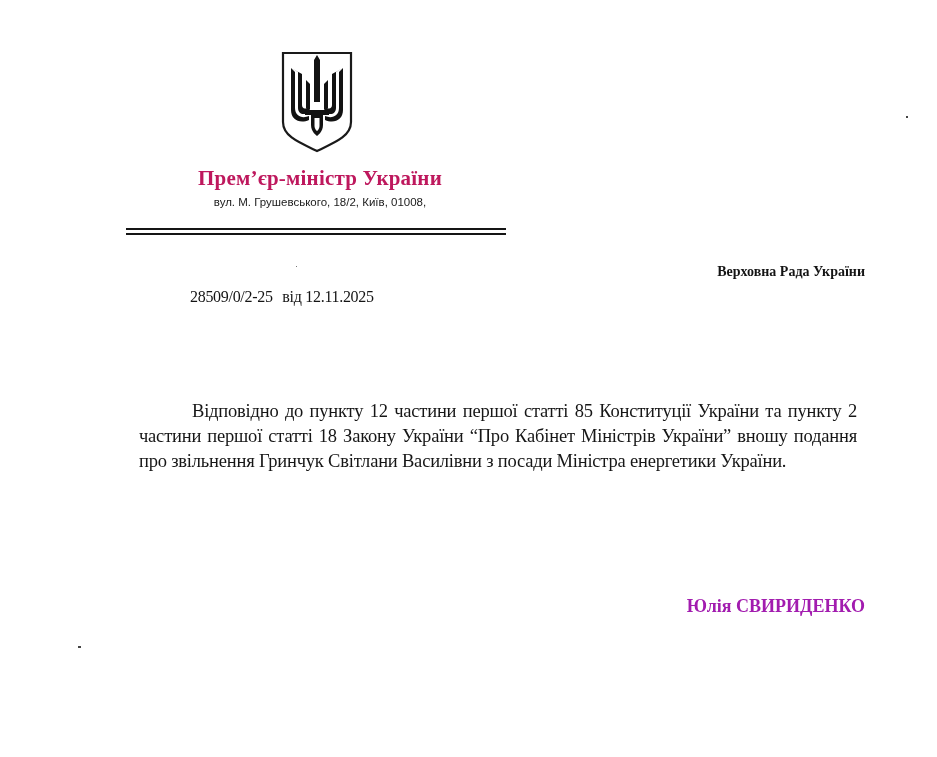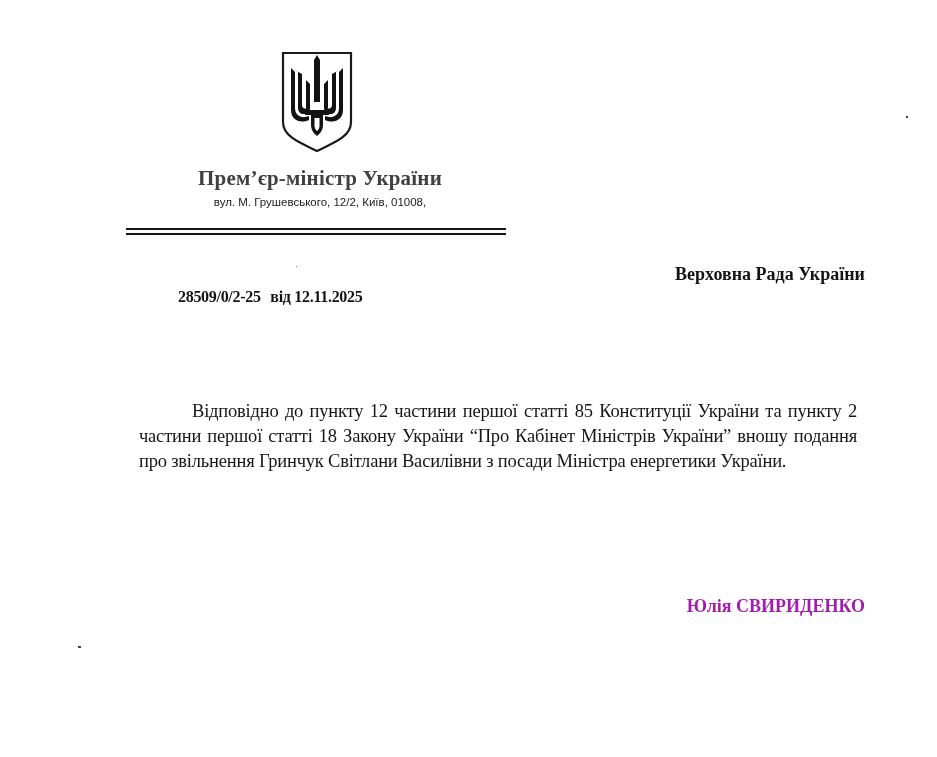--- a/index.html
+++ b/index.html
@@ -32,21 +32,21 @@
     .org-title {
       position: absolute;
       left: 120px;
       width: 400px;
       top: 166px;
       text-align: center;
       font-family: "Liberation Serif", serif;
       font-weight: bold;
       font-size: 21px;
       letter-spacing: 0.2px;
-      color: #404040;
+      color: #be185d;
     }
     .org-address {
       position: absolute;
       left: 120px;
       width: 400px;
       top: 196px;
       text-align: center;
       font-family: "Liberation Sans", sans-serif;
       font-size: 11.5px;
       line-height: 13px;
@@ -56,37 +56,37 @@
       position: absolute;
       left: 126px;
       width: 380px;
       background: #151515;
     }
     .rule.top { top: 228px; height: 2px; }
     .rule.bottom { top: 233px; height: 2px; }
 
     .ref-number {
       position: absolute;
-      left: 178px;
+      left: 190px;
       top: 288px;
       font-family: "Liberation Serif", serif;
-      font-weight: bold;
+      font-weight: normal;
       font-size: 16px;
       color: #141414;
       letter-spacing: -0.3px;
     }
     .ref-number .gap { display: inline-block; width: 6px; }
 
     .recipient {
       position: absolute;
       right: 72px;
       top: 264px;
       font-family: "Liberation Serif", serif;
       font-weight: bold;
-      font-size: 18px;
+      font-size: 14px;
       color: #141414;
       text-align: right;
     }
 
     .body-text {
       position: absolute;
       left: 131px;
       top: 391px;
       width: 734px;
       font-family: "Liberation Serif", serif;
@@ -145,21 +145,21 @@
         <path d="M33 65 H45 L45 75 C45 82 39 86 39 86 C39 86 33 82 33 75 Z"></path>
       </g>
       <g fill="#ffffff">
         <path d="M36.5 68 H41.5 V76 C41.5 79 39 81 39 81 C39 81 36.5 79 36.5 76 Z"></path>
       </g>
     </svg>
   </div>
 
   <div class="org-title">Прем’єр-міністр України</div>
   <div class="org-address">
-    <div>вул. М. Грушевського, 12/2, Київ, 01008,</div>
+    <div>вул. М. Грушевського, 18/2, Київ, 01008,</div>
   </div>
   <div class="rule top"></div>
   <div class="rule bottom"></div>
 
   <div class="recipient">Верховна Рада України</div>
 
   <div class="ref-number">
     <span>28509/0/2-25</span><span class="gap"></span>
     <span>від</span>
     <span>12.11.2025</span>

